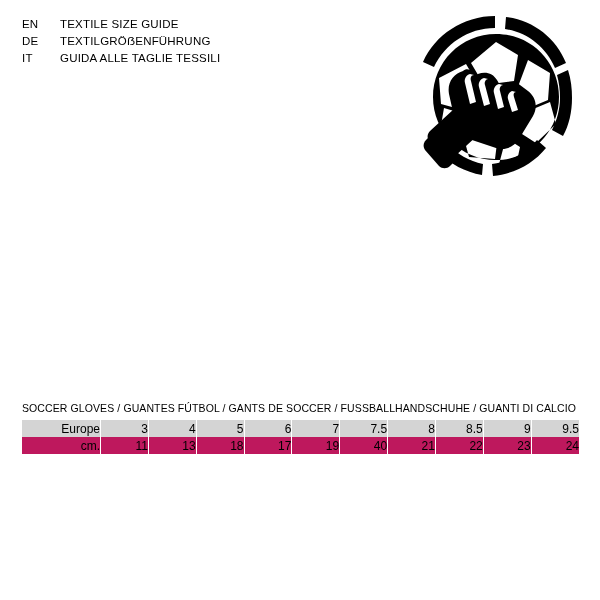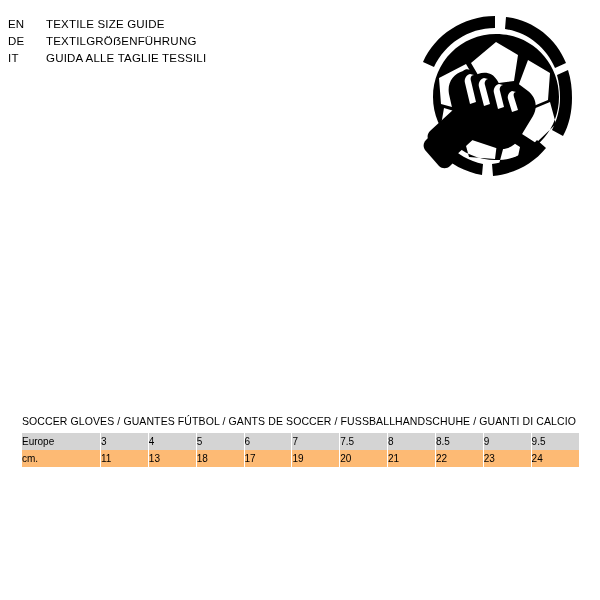--- a/index.html
+++ b/index.html
@@ -13,21 +13,21 @@
     font-family: "Liberation Sans", sans-serif;
     color: #000000;
     position: relative;
     overflow: hidden;
   }
 
   
   .lang-block {
     position: absolute;
     top: 16px;
-    left: 8px;
+    left: 22px;
     width: 330px;
   }
   .lang-row {
     display: flex;
     align-items: baseline;
     height: 17px;
     line-height: 17px;
     white-space: nowrap;
   }
   .lang-code {
@@ -52,51 +52,51 @@
   .illustration svg {
     display: block;
     width: 180px;
     height: 180px;
   }
 
   
   .table-wrap {
     position: absolute;
     left: 22px;
-    top: 415px;
+    top: 402px;
     width: 557px;
   }
   .table-title {
     font-size: 10.5px;
     font-weight: normal;
     letter-spacing: 0.1px;
     margin-bottom: 6px;
     white-space: nowrap;
   }
   table.size-table {
     border-collapse: collapse;
     width: 557px;
     table-layout: fixed;
   }
   table.size-table td {
-    font-size: 10px;
+    font-size: 12px;
     height: 17px;
     padding: 0;
     vertical-align: middle;
-    text-align: left;
+    text-align: right;
     border-right: 1px solid #ffffff;
   }
   table.size-table td:last-child {
     border-right: none;
   }
   table.size-table tr.row-shaded td {
     background: #d4d4d4;
   }
   table.size-table tr.row-plain td {
-    background: #fdba74;
+    background: #be185d;
     margin-top: 16px;
   }
   td.label-cell {
     text-align: left;
     padding-left: 5px;
     width: 78px;
   }
 </style>
 </head>
 <body>
@@ -170,21 +170,21 @@
         <td>9</td>
         <td>9.5</td>
       </tr>
       <tr class="row-plain">
         <td class="label-cell">cm.</td>
         <td>11</td>
         <td>13</td>
         <td>18</td>
         <td>17</td>
         <td>19</td>
-        <td>20</td>
+        <td>40</td>
         <td>21</td>
         <td>22</td>
         <td>23</td>
         <td>24</td>
       </tr>
     </tbody>
   </table>
 </div>
 
 </body></html>

